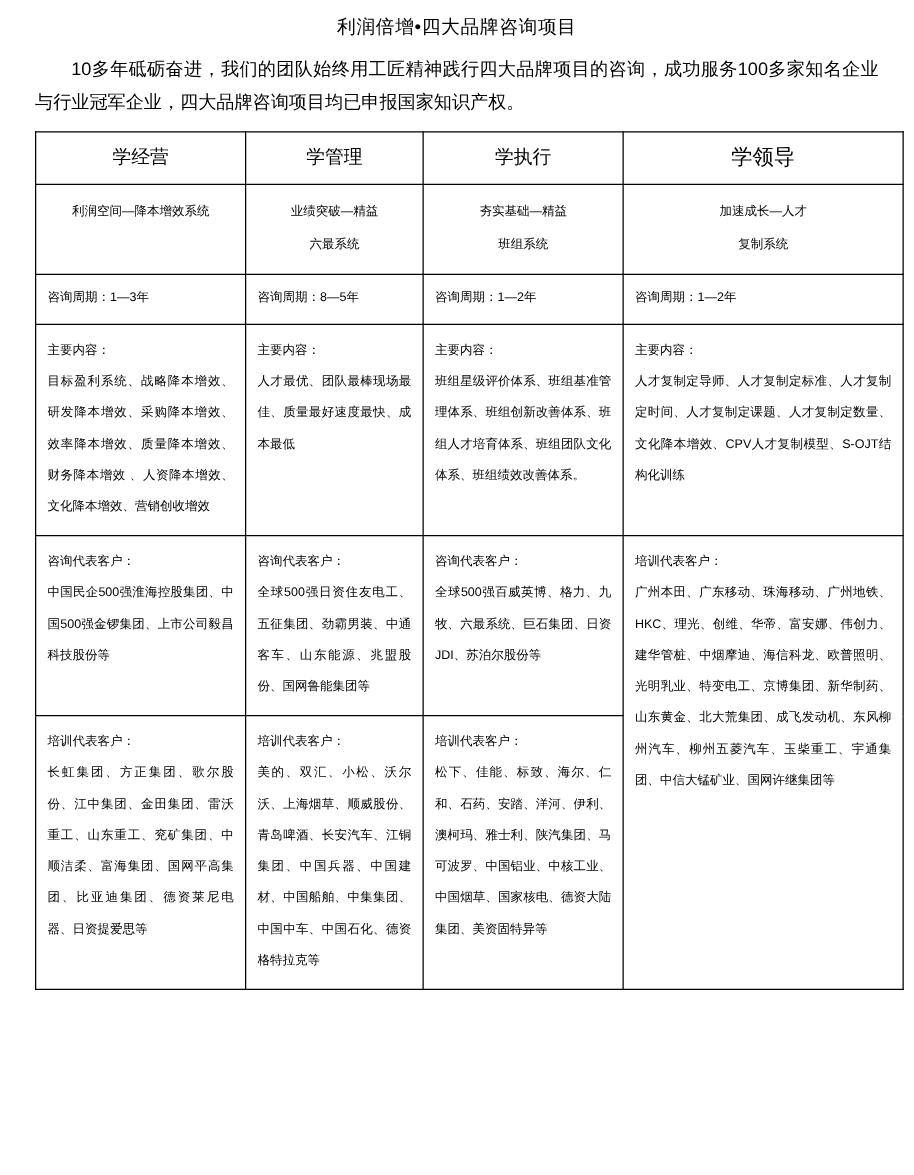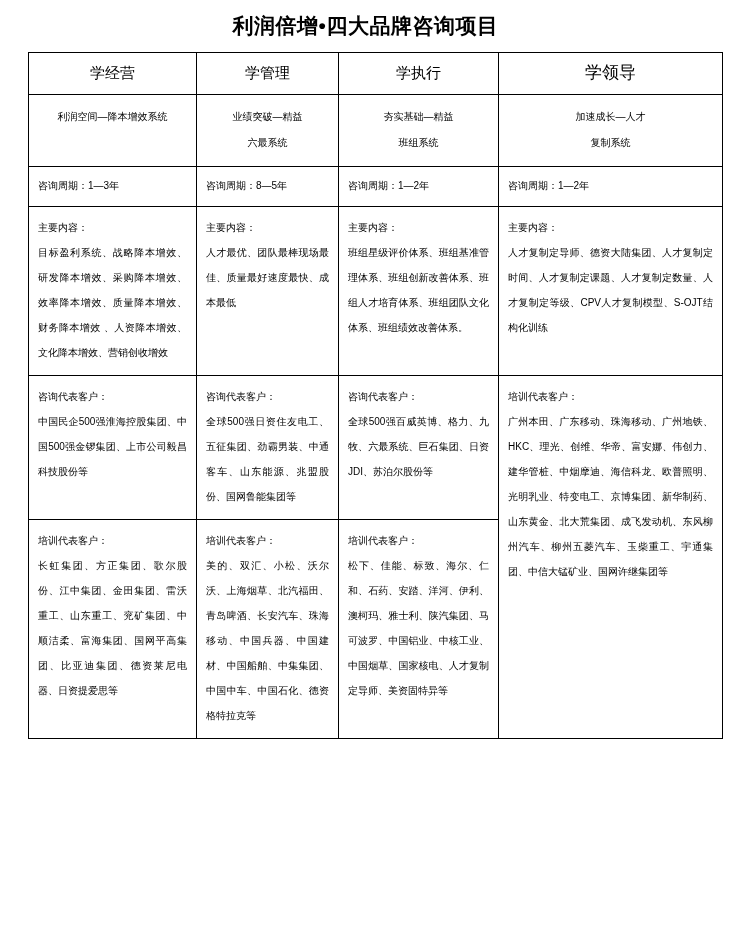--- a/index.html
+++ b/index.html
@@ -16,22 +16,22 @@
   }
   .page {
     width: 731px;
     height: 940px;
     position: relative;
     box-sizing: border-box;
     padding: 10px 28px 0 28px;
   }
   .doc-title {
     text-align: center;
-    font-size: 21px;
-    font-weight: bold;
+    font-size: 15px;
+    font-weight: normal;
     letter-spacing: 0.5px;
     margin: 2px 0 12px 0;
     color: #000;
   }
   .intro {
     font-size: 14.5px;
     line-height: 26px;
     text-align: justify;
     text-justify: inter-ideograph;
     text-indent: 2em;
@@ -85,20 +85,21 @@
     text-justify: inter-ideograph;
   }
 </style>
 </head>
 <body>
 
 <div class="page">
 
   <div class="doc-title">利润倍增•四大品牌咨询项目</div>
 
+  <p class="intro">10多年砥砺奋进，我们的团队始终用工匠精神践行四大品牌项目的咨询，成功服务100多家知名企业与行业冠军企业，四大品牌咨询项目均已申报国家知识产权。</p>
 
   <table class="matrix">
     <tbody>
       <tr class="header-row">
         <td class="col0">学经营</td>
         <td class="col1">学管理</td>
         <td class="col2">学执行</td>
         <td class="col3 lead">学领导</td>
       </tr>
 
@@ -127,21 +128,21 @@
         <td class="col1">
           <span class="cell-title">主要内容：</span>
           <span class="cell-body">人才最优、团队最棒现场最佳、质量最好速度最快、成本最低</span>
         </td>
         <td class="col2">
           <span class="cell-title">主要内容：</span>
           <span class="cell-body">班组星级评价体系、班组基准管理体系、班组创新改善体系、班组人才培育体系、班组团队文化体系、班组绩效改善体系。</span>
         </td>
         <td class="col3">
           <span class="cell-title">主要内容：</span>
-          <span class="cell-body">人才复制定导师、德资大陆集团、人才复制定时间、人才复制定课题、人才复制定数量、人才复制定等级、CPV人才复制模型、S-OJT结构化训练</span>
+          <span class="cell-body">人才复制定导师、人才复制定标准、人才复制定时间、人才复制定课题、人才复制定数量、文化降本增效、CPV人才复制模型、S-OJT结构化训练</span>
         </td>
       </tr>
 
       <tr class="consult-row">
         <td class="col0">
           <span class="cell-title">咨询代表客户：</span>
           <span class="cell-body">中国民企500强淮海控股集团、中国500强金锣集团、上市公司毅昌科技股份等</span>
         </td>
         <td class="col1">
           <span class="cell-title">咨询代表客户：</span>
@@ -157,23 +158,23 @@
         </td>
       </tr>
 
       <tr class="train-row">
         <td class="col0">
           <span class="cell-title">培训代表客户：</span>
           <span class="cell-body">长虹集团、方正集团、歌尔股份、江中集团、金田集团、雷沃重工、山东重工、兖矿集团、中顺洁柔、富海集团、国网平高集团、比亚迪集团、德资莱尼电器、日资提爱思等</span>
         </td>
         <td class="col1">
           <span class="cell-title">培训代表客户：</span>
-          <span class="cell-body">美的、双汇、小松、沃尔沃、上海烟草、北汽福田、青岛啤酒、长安汽车、珠海移动、中国兵器、中国建材、中国船舶、中集集团、中国中车、中国石化、德资格特拉克等</span>
+          <span class="cell-body">美的、双汇、小松、沃尔沃、上海烟草、顺威股份、青岛啤酒、长安汽车、江铜集团、中国兵器、中国建材、中国船舶、中集集团、中国中车、中国石化、德资格特拉克等</span>
         </td>
         <td class="col2">
           <span class="cell-title">培训代表客户：</span>
-          <span class="cell-body">松下、佳能、标致、海尔、仁和、石药、安踏、洋河、伊利、澳柯玛、雅士利、陕汽集团、马可波罗、中国铝业、中核工业、中国烟草、国家核电、人才复制定导师、美资固特异等</span>
+          <span class="cell-body">松下、佳能、标致、海尔、仁和、石药、安踏、洋河、伊利、澳柯玛、雅士利、陕汽集团、马可波罗、中国铝业、中核工业、中国烟草、国家核电、德资大陆集团、美资固特异等</span>
         </td>
       </tr>
     </tbody>
   </table>
 
 </div>
 
 </body></html>

